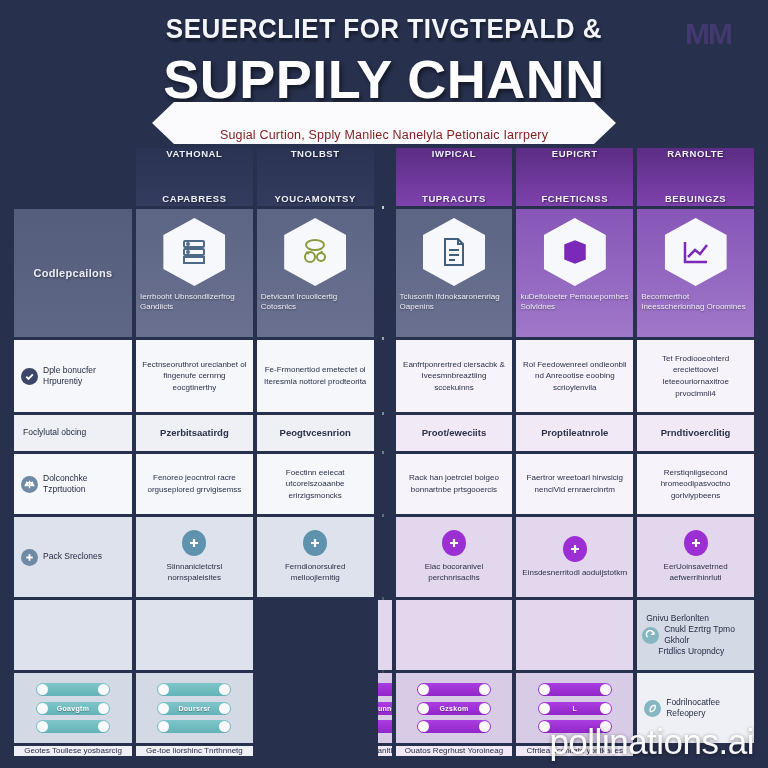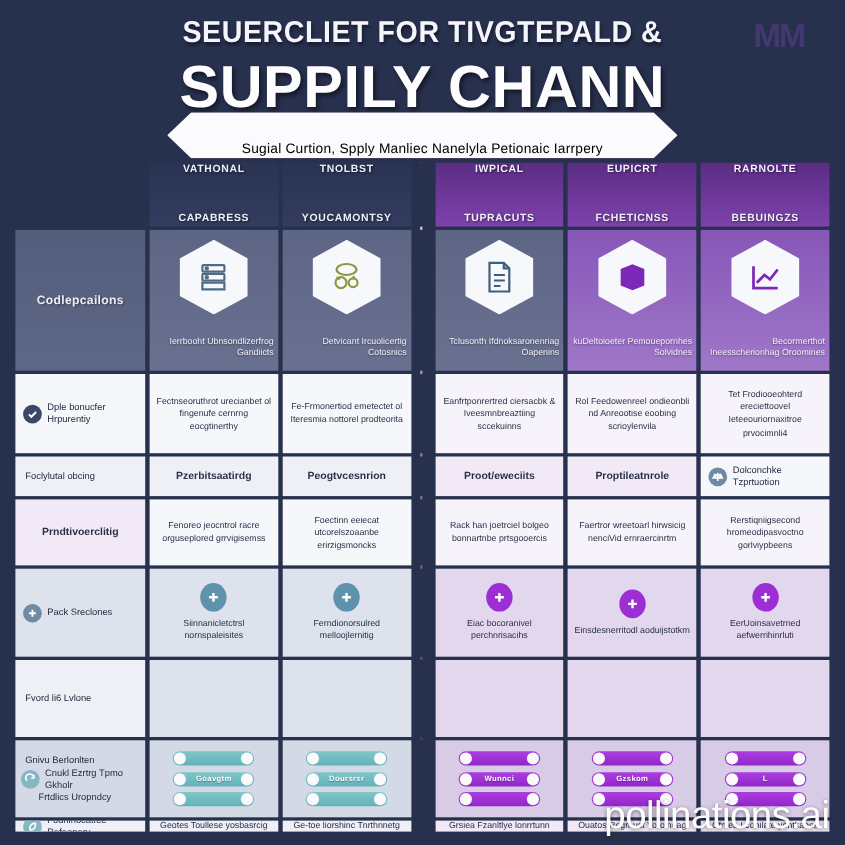--- a/index.html
+++ b/index.html
@@ -33,21 +33,21 @@
   }
   #subtitle-banner {
     position:absolute; left:152px; top:102px;
     width:464px; height:42px;
     background:#fbfbfd;
     clip-path:polygon(0 50%, 22px 0, calc(100% - 22px) 0, 100% 50%, calc(100% - 22px) 100%, 22px 100%);
     display:flex; align-items:center; justify-content:center;
     box-shadow:0 2px 6px rgba(0,0,0,.35);
   }
   #subtitle-text {
-    font-size:12.5px; color:#000000; letter-spacing:.2px;
+    font-size:12.5px; color:#7f1d1d; letter-spacing:.2px;
     white-space:nowrap;
     margin-top:24px;
   }
   #brand-logo {
     position:absolute; right:12px; top:12px;
     width:96px; height:44px;
     display:flex; align-items:center; justify-content:center;
     font-size:30px; font-weight:bold;
     color:#5b3f8e; opacity:.55;
     letter-spacing:-2px;
@@ -97,23 +97,23 @@
   }
   .hex {
     width:62px; height:68px;
     background:#f7f8fc;
     clip-path:polygon(50% 0,100% 25%,100% 75%,50% 100%,0 75%,0 25%);
     display:flex; align-items:center; justify-content:center;
     box-shadow:0 0 10px rgba(255,255,255,.25);
   }
   .hex svg { display:block; }
   .iconcaption {
-    margin-top:20px;
+    margin-top:6px;
     font-size:8px; line-height:1.3;
-    text-align:right; color:#f0eef8;
+    text-align:left; color:#f0eef8;
     text-shadow:0 1px 2px rgba(0,0,0,.45);
     padding:0 4px;
     filter:blur(.25px);
   }
   .rowlabel-main {
     font-size:11px; font-weight:bold; color:#eceef6;
     text-align:center; letter-spacing:.3px;
     text-shadow:1px 1px 2px rgba(0,0,0,.4);
   }
 
@@ -342,30 +342,30 @@
   <div class="cell data pp-a">Tet Frodiooeohterd ereciettoovel Ieteeouriornaxitroe prvocimnli4</div>
 
   <div class="cell rowlab plain lb-b">
     <span class="txt">Foclylutal obcing</span>
   </div>
   <div class="cell data bold lb-b">Pzerbitsaatirdg</div>
   <div class="cell data bold lb-b">Peogtvcesnrion</div>
   <div class="cell divider"></div>
   <div class="cell data bold pp-b">Proot/eweciits</div>
   <div class="cell data bold pp-b">Proptileatnrole</div>
+  <div class="cell data bold pp-b">Prndtivoerclitig</div>
+
   <div class="cell rowlab lb-a">
     <span class="badge teal">
       <svg width="11" height="11" viewBox="0 0 12 12" fill="none" stroke="#fff" stroke-width="1.6">
         <path d="M6 2v8M3 4h6M3 4l-1.5 3h3zM9 4l1.5 3h-3z"></path>
       </svg>
     </span>
     <span class="txt">Dolconchke Tzprtuotion</span>
   </div>
-
-  <div class="cell data bold pp-b">Prndtivoerclitig</div>
   <div class="cell data lb-a">Fenoreo jeocntrol racre orguseplored grrvigisemss</div>
   <div class="cell data lb-a">Foectinn eeiecat utcorelszoaanbe erirzigsmoncks</div>
   <div class="cell divider"></div>
   <div class="cell data pp-a">Rack han joetrciel bolgeo bonnartnbe prtsgooercis</div>
   <div class="cell data pp-a">Faertror wreetoarl hirwsicig nenciVid ernraercinrtm</div>
   <div class="cell data pp-a">Rerstiqniigsecond hromeodipasvoctno gorlviypbeens</div>
 
   <div class="cell rowlab lb-c">
     <span class="badge teal">
       <svg width="11" height="11" viewBox="0 0 12 12" fill="none" stroke="#fff" stroke-width="2">
@@ -409,23 +409,20 @@
   </div>
   <div class="cell circcell pp-c">
     <div class="circ purp">
       <svg width="12" height="12" viewBox="0 0 12 12" fill="none" stroke="#fff" stroke-width="2.2">
           <path d="M6 2v8M2 6h8"></path>
         </svg>
     </div>
     <div class="circcap">EerUoinsavetrned aefwerrihinrluti</div>
   </div>
 
-  <div class="cell rowlab plain lb-b">
-    <span class="txt">Fvord li6 Lvlone</span>
-  </div>
   <div class="cell lb-c"></div>
   <div class="cell lb-c"></div>
   <div class="cell divider"></div>
   <div class="cell pp-c"></div>
   <div class="cell pp-c"></div>
   <div class="cell pp-c"></div>
 
   <div class="cell lb-d" style="display:flex;flex-direction:column;justify-content:center;">
     <div class="rowlab plain" style="padding:0 0 0 9px;">
       <span class="txt">Gnivu Berlonlten</span>

